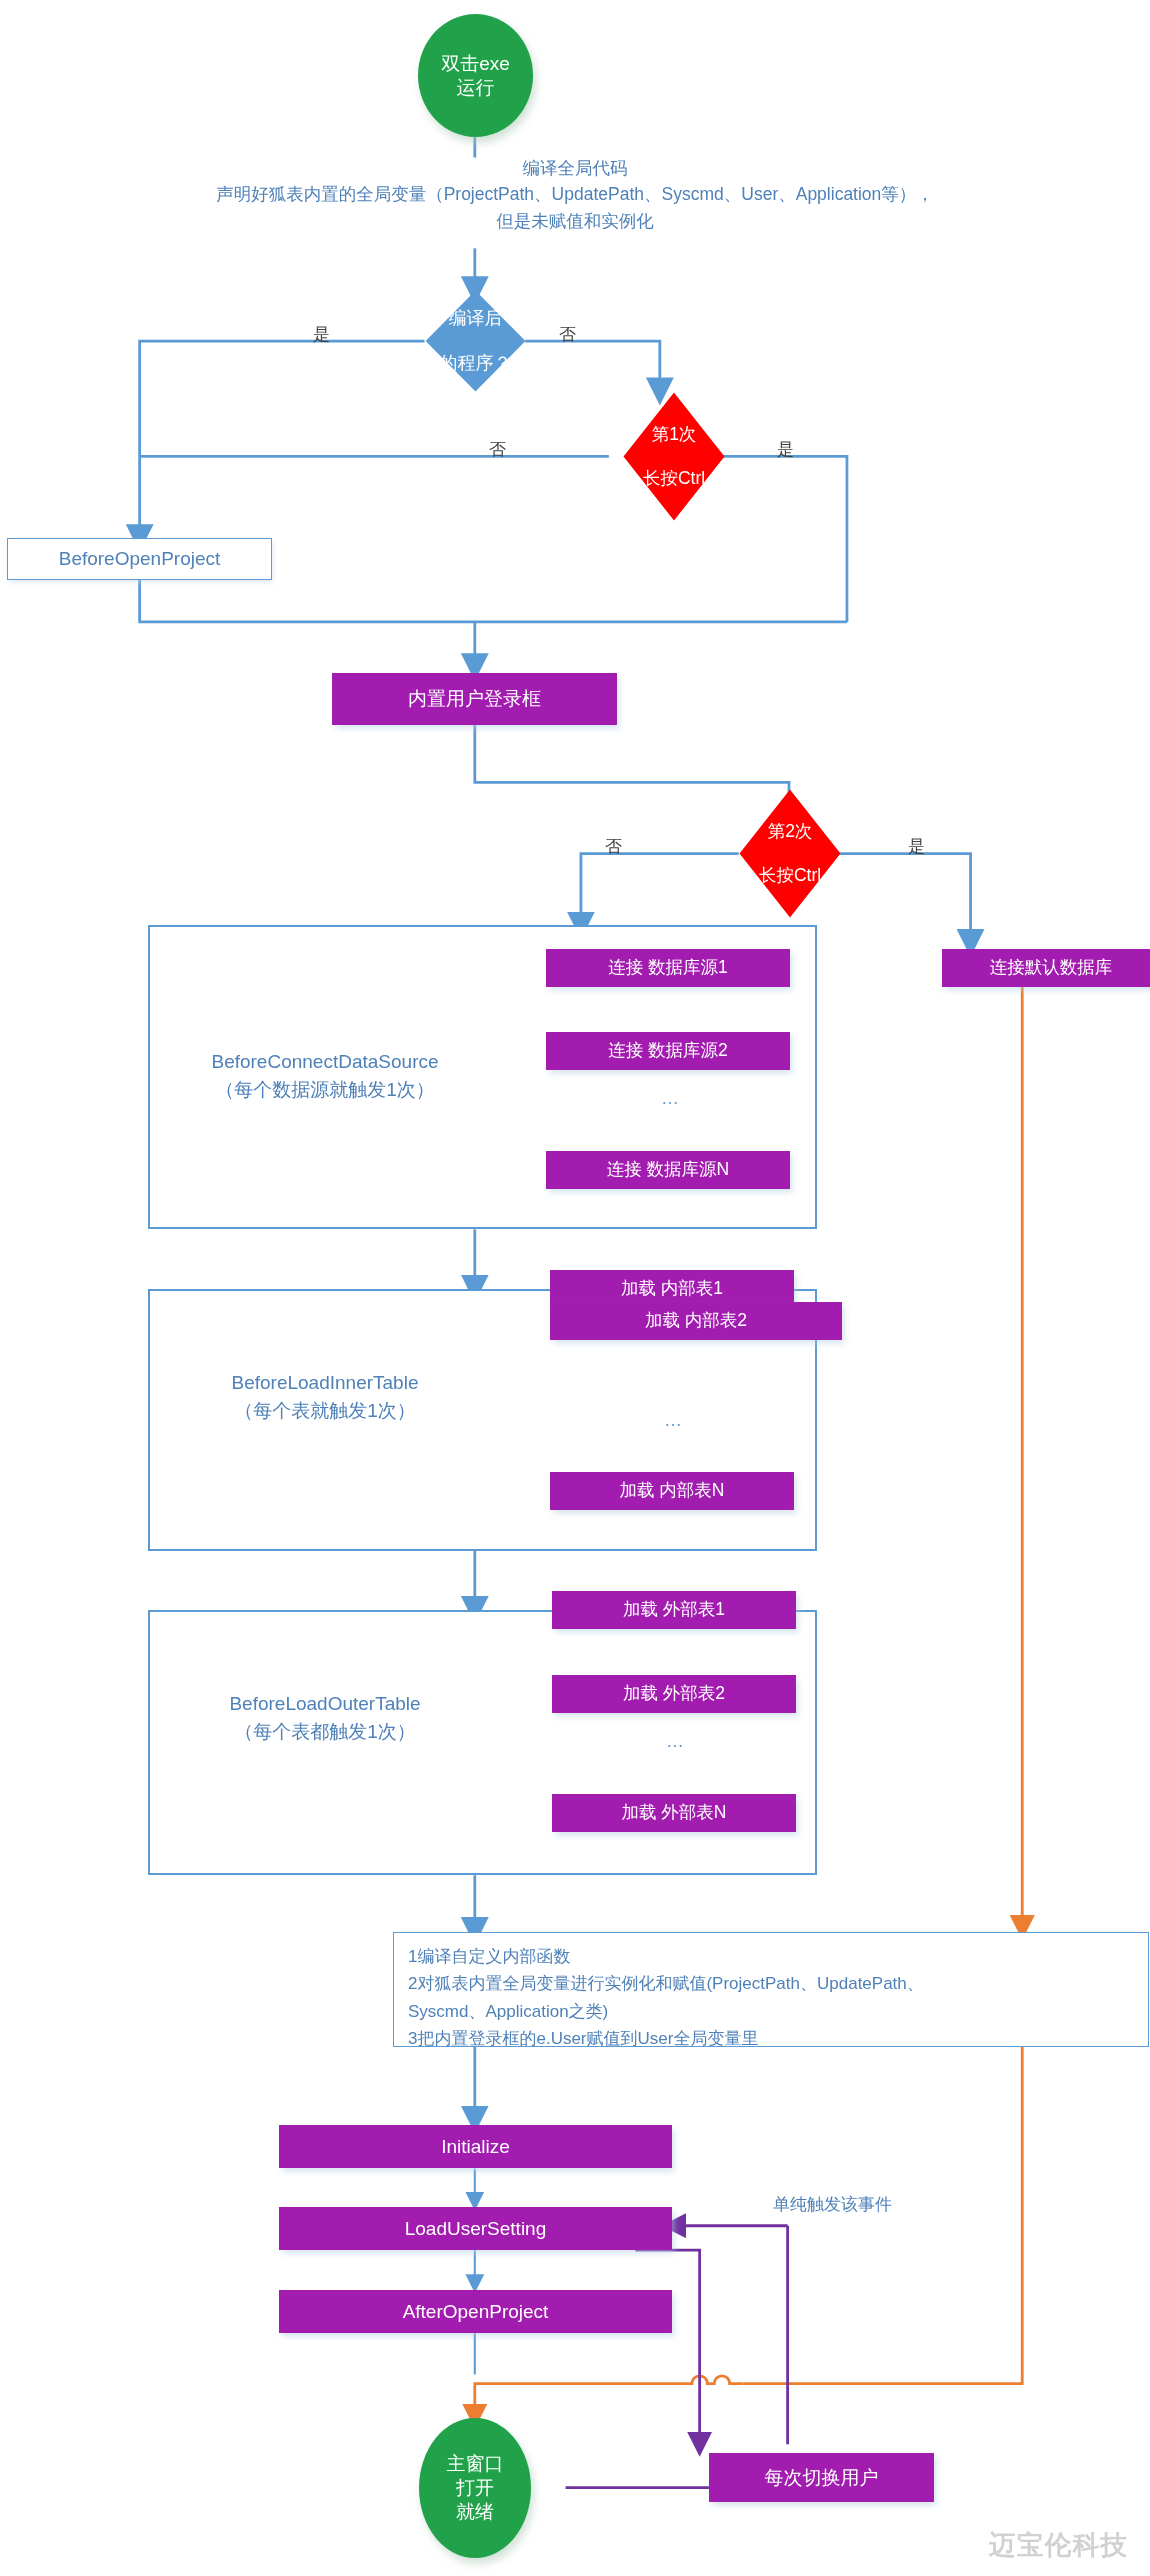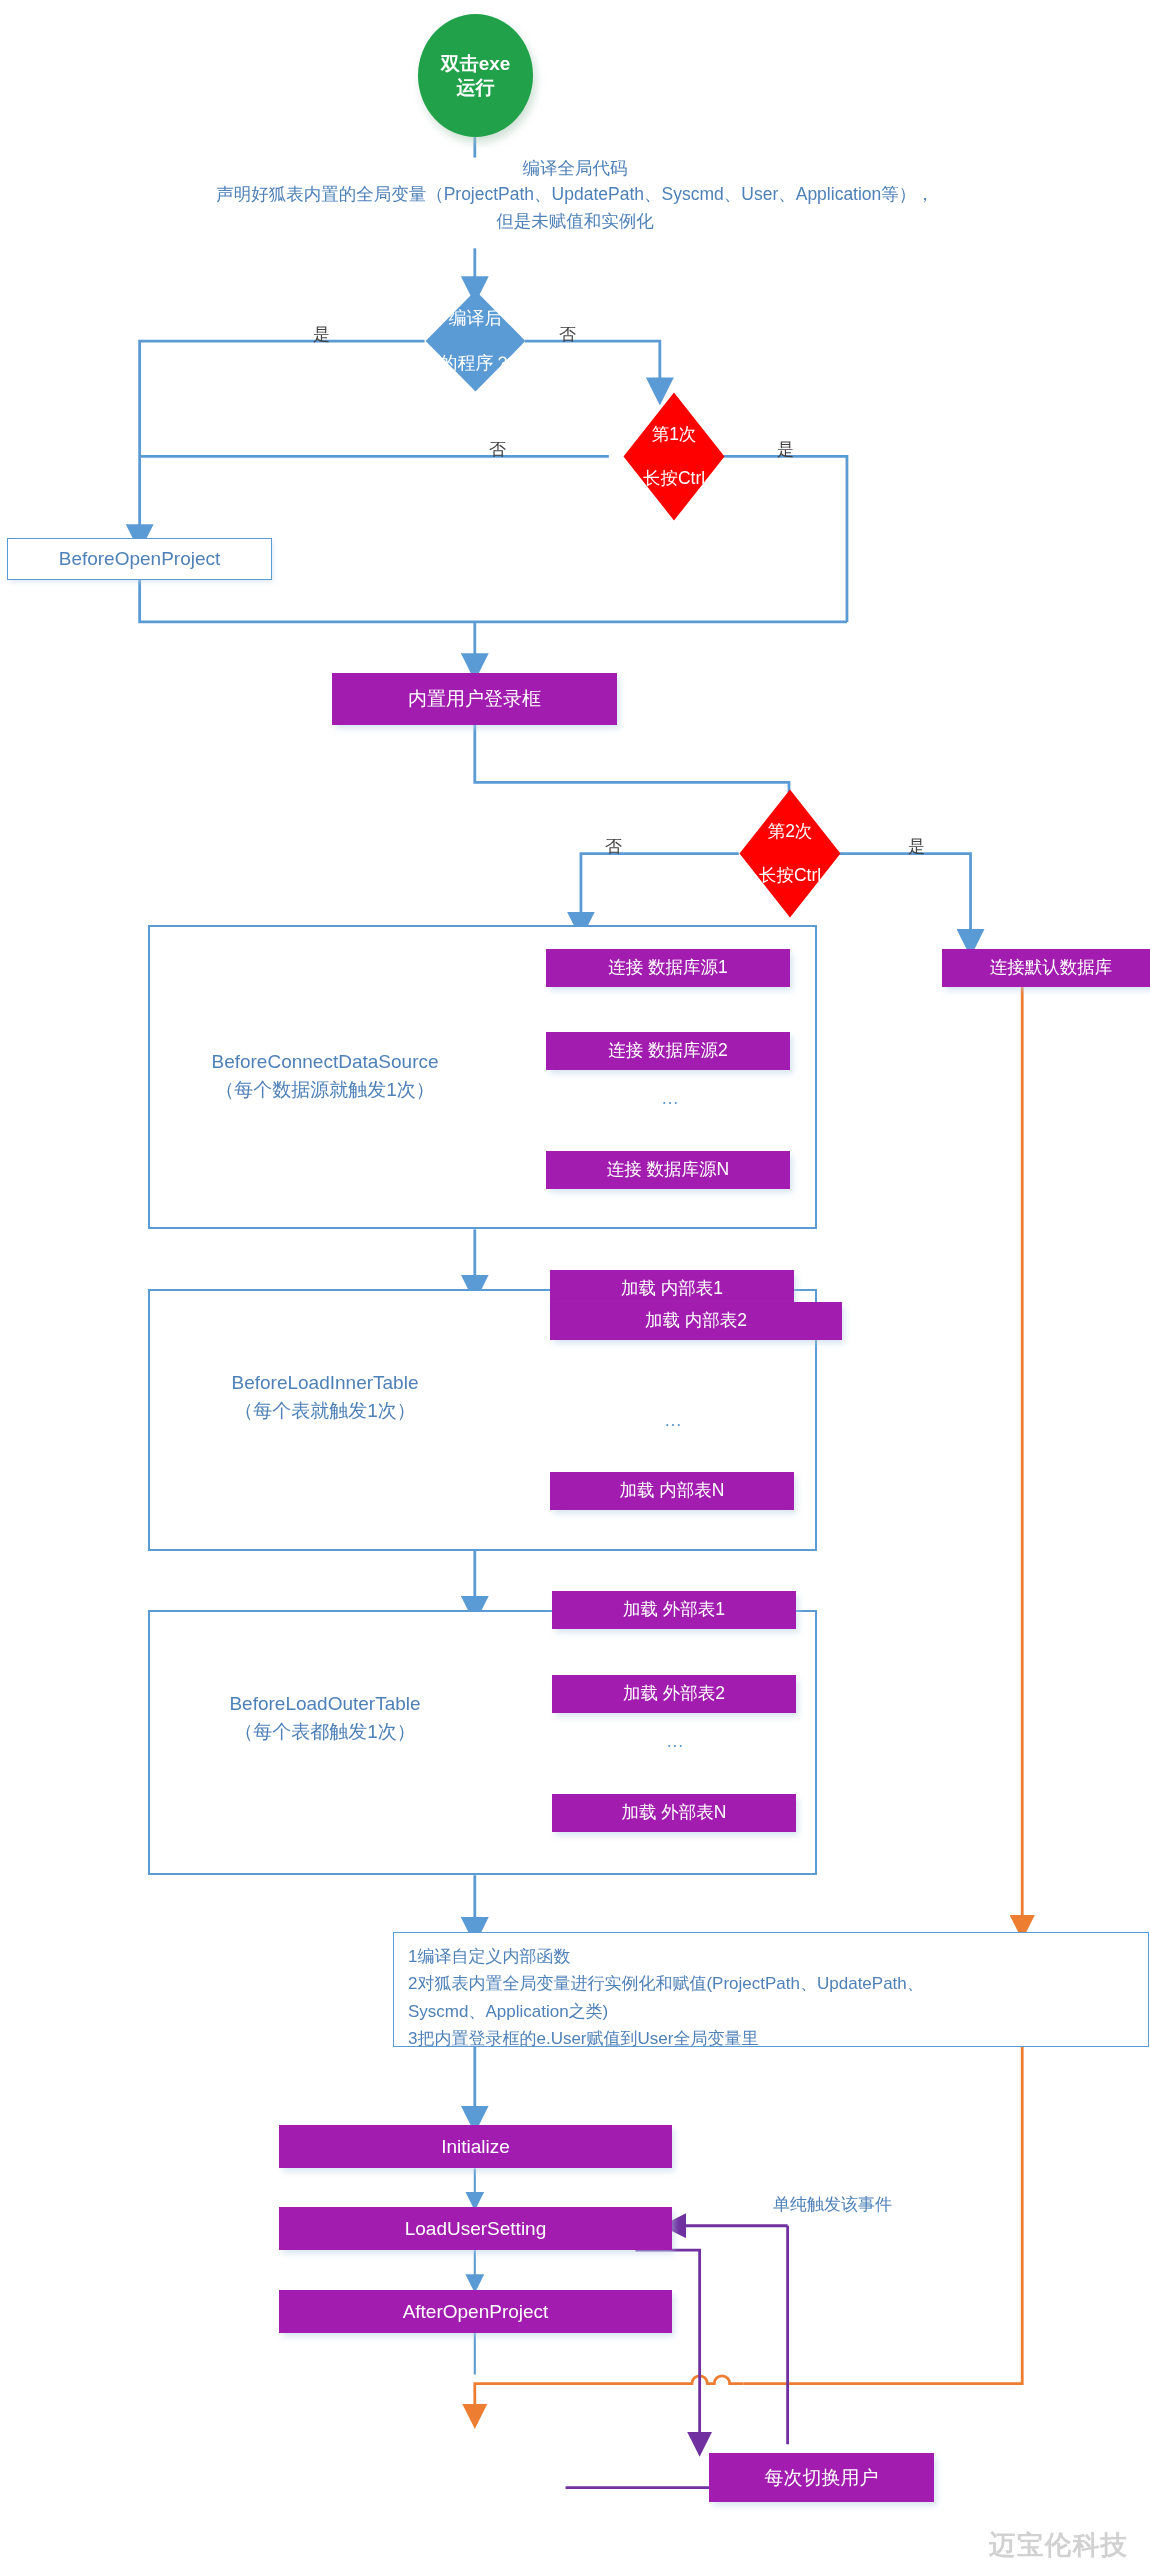--- a/index.html
+++ b/index.html
@@ -24,21 +24,21 @@
     box-shadow:2.1px 2.8px 4.9px rgba(200,215,235,.5);
   }
 
   
   .ellipse-green{
     background:#21A24A;color:#ffffff;border-radius:50%;
     font-size:19px;font-weight:400;
     box-shadow:2.8px 5.6px 8.4px rgba(170,200,180,.55);
     flex-direction:column;
   }
-  .ellipse-green span{display:block;font-weight:bold;}
+  .ellipse-green span{display:block;}
 
   
   .diamond{position:absolute;}
   .diamond .dlabel{
     position:absolute;left:0;top:0;width:100%;height:100%;
     display:flex;flex-direction:column;align-items:center;justify-content:center;
     color:#fff;text-align:center;line-height:1.3;
     font-size:17.5px;
     gap:21px;
   }
@@ -279,20 +279,25 @@
   </div>
   <div class="node box-blue" style="left:279px;top:2125px;width:393px;height:43px;">
     <span>Initialize</span>
   </div>
   <div class="node box-blue" style="left:279px;top:2290px;width:393px;height:43px;">
     <span>AfterOpenProject</span>
   </div>
 
   <div class="edge-label purple" style="left:773px;top:2193px;color:#4E81B8;">单纯触发该事件</div>
 
+  <div class="node ellipse-green" style="left:419px;top:2418px;width:112px;height:140px;">
+    <span>主窗口</span>
+    <span>打开</span>
+    <span>就绪</span>
+  </div>
 
   <div class="node box-blue" style="left:709px;top:2453px;width:225px;height:49px;">
     <span>每次切换用户</span>
   </div>
 
   <div class="watermark" style="left:989px;top:2527px;">迈宝伦科技</div>
 
 </div>
 
 

